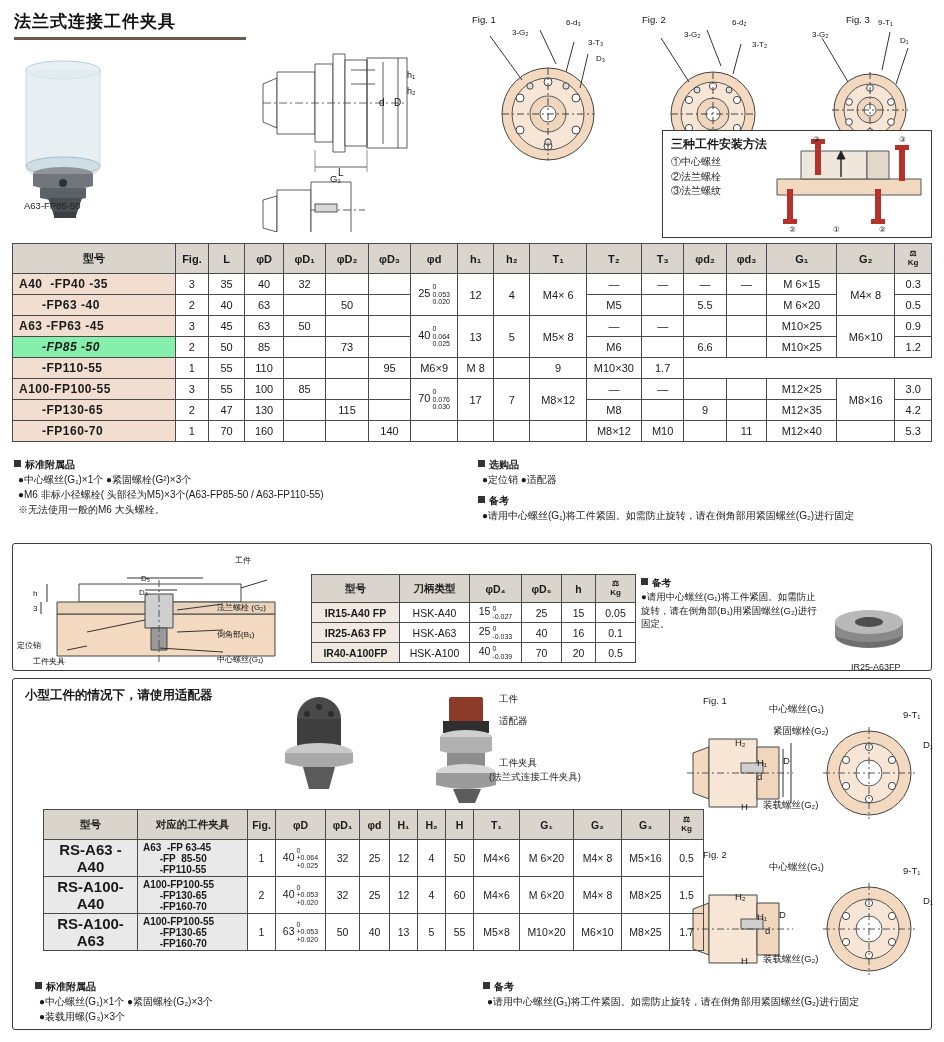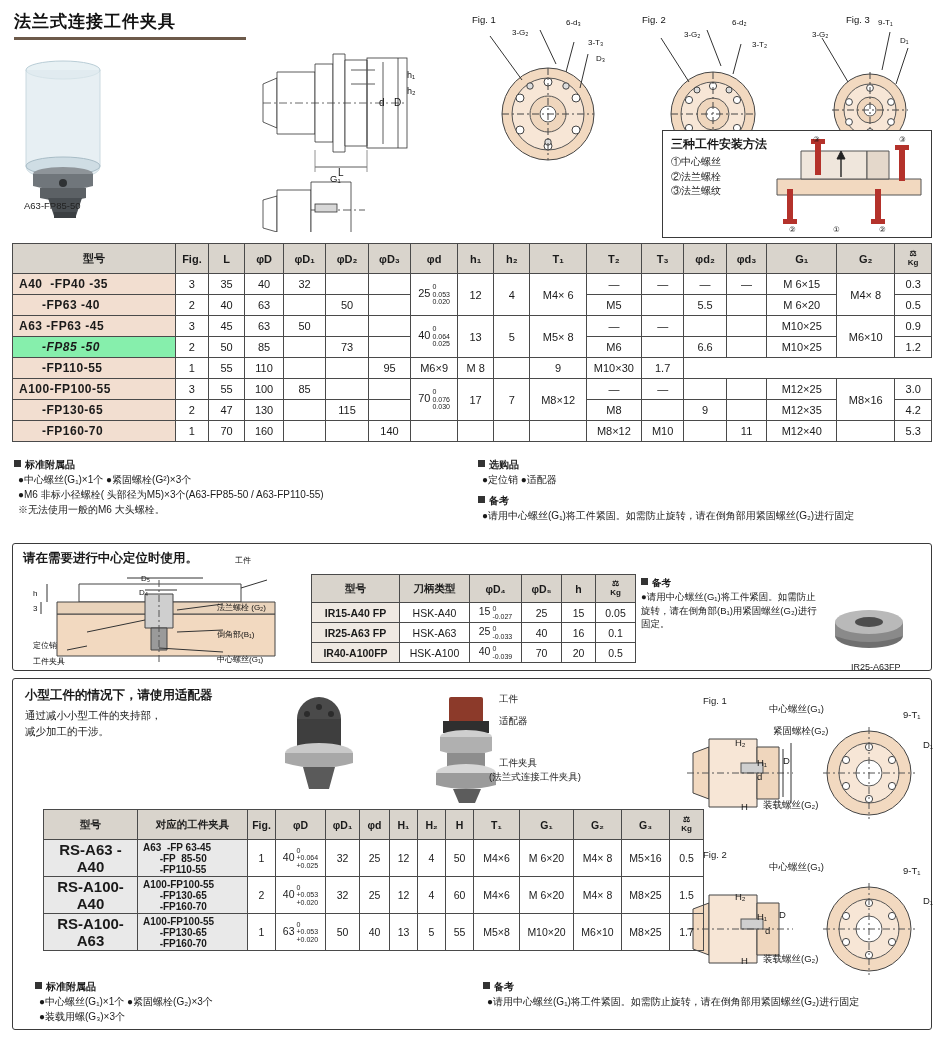--- a/index.html
+++ b/index.html
@@ -514,21 +514,20 @@
     <div class="bullet">※无法使用一般的M6 大头螺栓。</div>
   </div>
   <div class="notes2">
     <div class="note-head"><span class="sq"></span><span>选购品</span></div>
     <div class="bullet">●定位销    ●适配器</div>
     <div class="note-head" style="margin-top:6px;"><span class="sq"></span><span>备考</span></div>
     <div class="bullet">●请用中心螺丝(G₁)将工件紧固。如需防止旋转，请在倒角部用紧固螺丝(G₂)进行固定</div>
   </div>
 
   <div class="sec2">
-    <div class="s-title">请在需要进行中心定位时使用。</div>
 
     <div style="position:absolute; left:14px; top:26px;">
       <svg width="276" height="96" viewBox="0 0 276 96">
         <rect x="0" y="0" width="276" height="96" fill="#fff"></rect>
 
         <path d="M52 14 L214 14 L214 32 L52 32 Z" fill="#fff" stroke="#444"></path>
 
         <path d="M30 44 L248 44 L248 86 L30 86 Z" fill="#f2d9c0" stroke="#444"></path>
         <path d="M30 32 L248 32 L248 44 L30 44 Z" fill="#e9d3bb" stroke="#444"></path>
 
@@ -550,21 +549,21 @@
           <line x1="60" y1="76" x2="40" y2="80"></line>
         </g>
       </svg>
     </div>
     <div class="fig-label tiny" style="left:222px; top:11px;">工件</div>
     <div class="fig-label tiny" style="left:20px; top:45px;">h</div>
     <div class="fig-label tiny" style="left:128px; top:30px;">D₅</div>
     <div class="fig-label tiny" style="left:20px; top:60px;">3</div>
     <div class="fig-label tiny" style="left:126px; top:44px;">D₄</div>
     <div class="fig-label tiny" style="left:204px; top:58px;">法兰螺栓 (G₂)</div>
-    <div class="fig-label tiny" style="left:20px; top:96px;">定位销</div>
+    <div class="fig-label tiny" style="left:4px; top:96px;">定位销</div>
     <div class="fig-label tiny" style="left:204px; top:85px;">倒角部(B₁)</div>
     <div class="fig-label tiny" style="left:20px; top:112px;">工件夹具</div>
     <div class="fig-label tiny" style="left:204px; top:110px;">中心螺丝(G₁)</div>
 
     <table class="mini-table">
       <colgroup>
           <col style="width:88px">
           <col style="width:70px">
           <col style="width:52px">
           <col style="width:40px">
@@ -623,22 +622,20 @@
         <path d="M6 42 L6 28 Q40 16 74 28 L74 42 Q40 54 6 42 Z" fill="#8a8a8a"></path>
         <ellipse cx="40" cy="28" rx="34" ry="12" fill="#b9b9b9"></ellipse>
         <ellipse cx="40" cy="28" rx="14" ry="5" fill="#4d4d4d"></ellipse>
       </svg>
     </div>
     <div class="ir-caption">IR25-A63FP</div>
   </div>
 
   <div class="sec3">
     <div class="s-title">小型工件的情况下，请使用适配器</div>
-    <div class="s-sub" style="white-space:pre-line;">通过减小小型工件的夹持部，
-减少加工的干涉。</div>
 
     <div style="position:absolute; left:250px; top:18px;">
       <svg width="110" height="96" viewBox="0 0 110 96">
         <circle cx="56" cy="22" r="22" fill="#4a4a4a"></circle>
         <g fill="#2b2b2b">
           <circle cx="56" cy="10" r="3"></circle>
             <circle cx="68" cy="17" r="3"></circle>
           <circle cx="68" cy="30" r="3"></circle>
             <circle cx="56" cy="36" r="3"></circle>
           <circle cx="44" cy="30" r="3"></circle>

